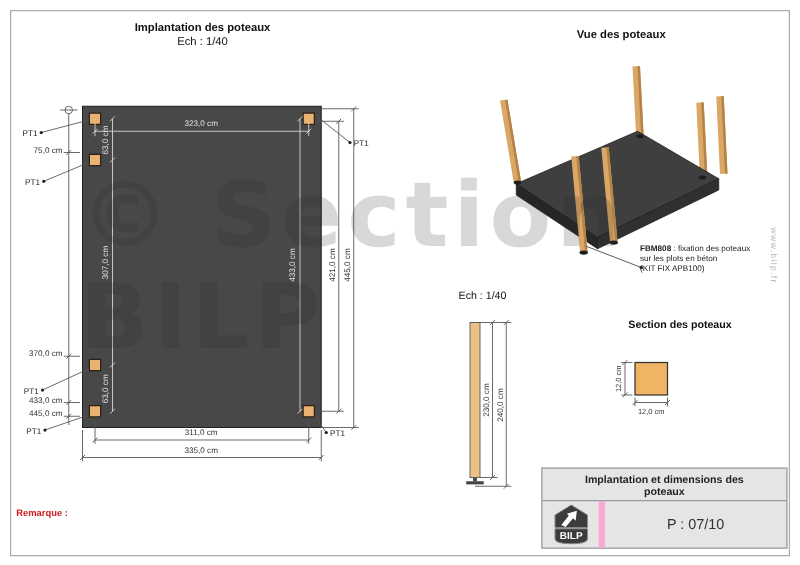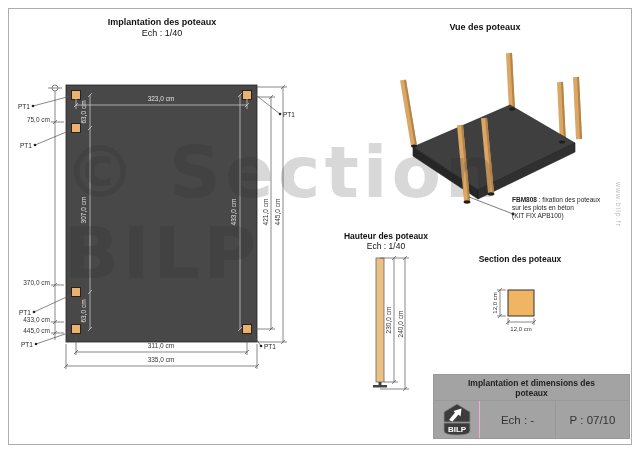--- a/index.html
+++ b/index.html
@@ -13,24 +13,24 @@
   svg{position:absolute;overflow:visible;}
   svg text{font-family:"Liberation Sans",sans-serif;}
   .dw{fill:#e2e2e2;font-size:6.5px;}
   .dd{fill:#333;font-size:6.5px;}
   .pt{fill:#222;font-size:6.5px;}
   .lw{stroke:#d9d9d9;stroke-width:0.7;fill:none;}
   .ld{stroke:#555;stroke-width:0.7;fill:none;}
   .post-sq{fill:#e9b272;stroke:#2e2013;stroke-width:1;}
   .note{position:absolute;left:512px;top:196px;width:118px;font-size:6.5px;line-height:8px;color:#222;}
   .note b{font-weight:bold;}
-  .tb{position:absolute;left:433px;top:374px;width:195px;border:1px solid #999;background:#a3a3a3;}
+  .tb{position:absolute;left:433px;top:374px;width:195px;border:1px solid #999;background:#e5e5e5;}
   .tb-title{border-bottom:1px solid #999;font-weight:bold;font-size:8.5px;line-height:10px;text-align:center;padding:3px 20px 2px;}
   .tb-row{display:flex;height:37px;}
-  .tb-logo{width:45px;border-right:1px solid #f9a8d4;display:flex;align-items:center;justify-content:center;}
+  .tb-logo{width:45px;border-right:5px solid #f9a8d4;display:flex;align-items:center;justify-content:center;}
   .tb-ech{width:75px;border-right:1px solid #999;font-size:11.5px;color:#333;display:flex;align-items:center;justify-content:center;}
   .tb-page{flex:1;font-size:11.5px;color:#333;display:flex;align-items:center;justify-content:center;}
   .remark{position:absolute;left:13px;top:406px;font-size:7.5px;line-height:9px;color:#cc1a1a;}
   .remark .lab{font-weight:bold;}
   .watermark{
     position:absolute;left:64px;top:132px;width:540px;z-index:50;pointer-events:none;
     font-family:"DejaVu Sans",sans-serif;font-weight:bold;font-size:72px;line-height:1.12;
     letter-spacing:4px;color:rgba(40,40,40,0.18);
   }
   .side-url{
@@ -41,21 +41,21 @@
 </head>
 <body>
 
 <div class="page-border"></div>
 
 <div class="sec-title" style="left:87px;top:17px;width:150px;">
   <div>Implantation des poteaux</div>
   <div class="sub">Ech : 1/40</div>
 </div>
 
-<div class="sec-title" style="left:410px;top:22px;width:150px;">
+<div class="sec-title" style="left:422px;top:22px;width:150px;">
   <div>Vue des poteaux</div>
 </div>
 
 <svg style="left:0;top:78px;" width="330" height="300" viewBox="0 0 330 300">
 
   <rect x="66" y="7" width="191" height="257" fill="#484848" stroke="#222" stroke-width="0.8"></rect>
 
   <g>
     <rect class="post-sq" x="71.5" y="12.5" width="9" height="9"></rect>
     <rect class="post-sq" x="71.5" y="45.5" width="9" height="9"></rect>
@@ -195,21 +195,20 @@
   </g>
 </svg>
 
 <div class="note">
   <div><b>FBM808</b><span> : fixation des poteaux</span></div>
   <div>sur les plots en béton</div>
   <div>(KIT FIX APB100)</div>
 </div>
 
 <div class="sec-title" style="left:327px;top:231px;width:118px;font-size:8.5px;line-height:10px;">
-  <div>Hauteur des poteaux</div>
   <div class="sub">Ech : 1/40</div>
 </div>
 
 <svg style="left:330px;top:250px;" width="130" height="150" viewBox="0 0 130 150">
   <rect x="46" y="8" width="8" height="124" fill="#eac183" stroke="#666" stroke-width="0.8"></rect>
   <rect x="48.5" y="132" width="3" height="3" fill="#444"></rect>
   <rect x="43" y="135" width="14" height="2.5" fill="#444"></rect>
   <g>
     <line class="ld" x1="50" y1="8" x2="79" y2="8"></line>
     <line class="ld" x1="54" y1="132" x2="68" y2="132"></line>
@@ -218,21 +217,21 @@
     <line class="ld" x1="62" y1="10" x2="66" y2="6"></line>
     <line class="ld" x1="62" y1="134" x2="66" y2="130"></line>
     <line class="ld" x1="75" y1="8" x2="75" y2="139"></line>
     <line class="ld" x1="73" y1="10" x2="77" y2="6"></line>
     <line class="ld" x1="73" y1="141" x2="77" y2="137"></line>
     <text class="dd" transform="rotate(-90 61 70)" x="61" y="70" text-anchor="middle">230,0 cm</text>
     <text class="dd" transform="rotate(-90 72.5 74)" x="72.5" y="74" text-anchor="middle">240,0 cm</text>
   </g>
 </svg>
 
-<div class="sec-title" style="left:455px;top:254px;width:130px;font-size:8.5px;line-height:10px;">
+<div class="sec-title" style="left:479px;top:254px;width:130px;font-size:8.5px;line-height:10px;">
   <div>Section des poteaux</div>
 </div>
 
 <svg style="left:470px;top:282px;" width="150" height="55" viewBox="0 0 150 55">
   <rect x="38" y="8" width="26" height="26" fill="#f0b465" stroke="#333" stroke-width="1"></rect>
   <g>
     <line class="ld" x1="36" y1="8" x2="27" y2="8"></line>
     <line class="ld" x1="36" y1="34" x2="27" y2="34"></line>
     <line class="ld" x1="30" y1="8" x2="30" y2="34"></line>
     <line class="ld" x1="28" y1="10" x2="32" y2="6"></line>
@@ -251,22 +250,22 @@
   <div class="tb-title">Implantation et dimensions des poteaux</div>
   <div class="tb-row">
     <div class="tb-logo">
       <svg width="28" height="32" viewBox="0 0 28 32">
         <polygon points="14,0 27,8 27,18 1,18 1,8" fill="#3c3c3c" stroke="#888" stroke-width="0.8"></polygon>
         <path d="M6,16 L12,8.5 L10.5,7 L18.5,4.5 L17.5,12.5 L15.5,10.5 L9.5,17.5 Z" fill="#fff"></path>
         <path d="M1,19 L27,19 L27,27 Q27,31 14,31 Q1,31 1,27 Z" fill="#3c3c3c" stroke="#888" stroke-width="0.8"></path>
         <text x="14" y="27.5" text-anchor="middle" fill="#fff" font-size="8" font-weight="bold">BILP</text>
       </svg>
     </div>
-    <div class="tb-ech">Ech : -</div>
     <div class="tb-page">P : 07/10</div>
   </div>
 </div>
 
 <div class="remark">
+  <div class="lab">Remarque :</div>
 </div>
 
 <div class="watermark">© Section BILP</div>
 <div class="side-url">www.bilp.fr</div>
 
 </body></html>

